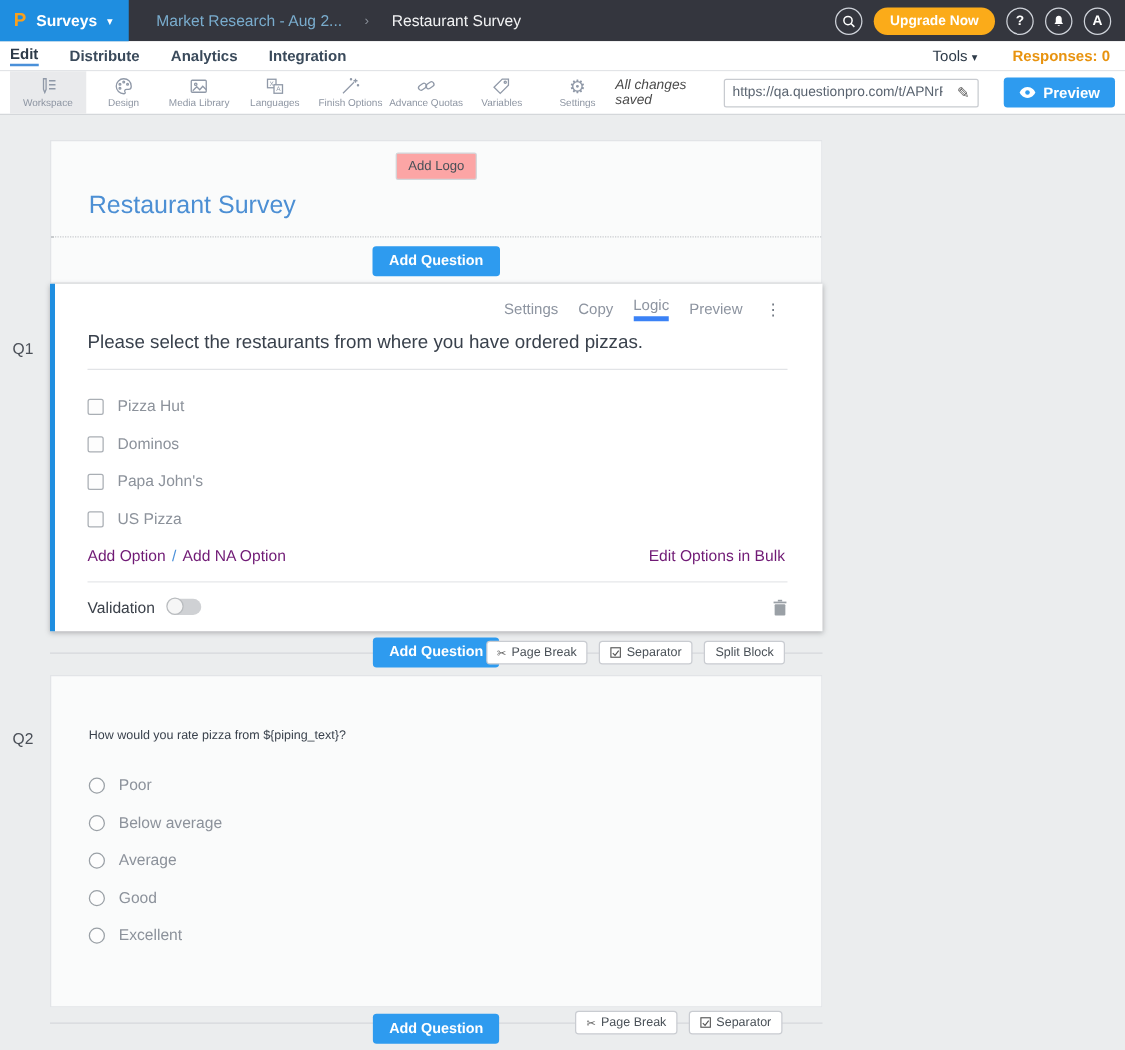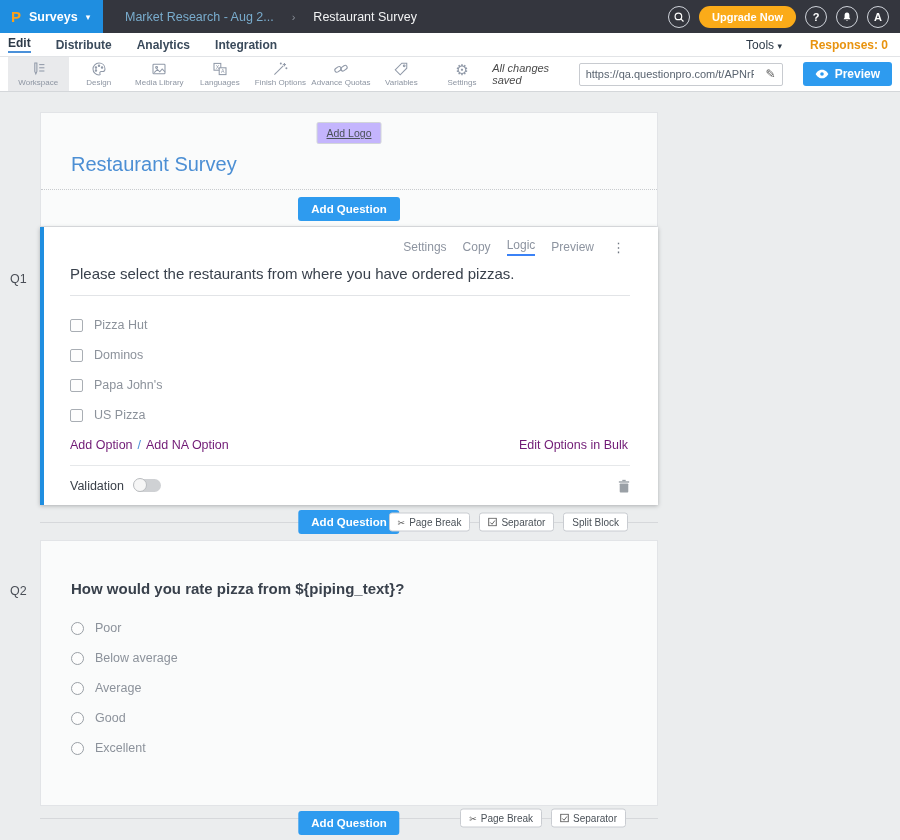--- a/index.html
+++ b/index.html
@@ -44,29 +44,29 @@
   .url-pencil { width:22px; text-align:center; color:#555; font-size:12px; cursor:pointer; }
   .btn-preview { background:#2e9bef; color:#fff; font-size:12px; font-weight:600; border-radius:3px; height:24px; padding:0 12px; display:flex; align-items:center; gap:6px; border:none; cursor:pointer; }
   
   .content { position:relative; height:748px; background:#ebedee; }
   .gutter { position:absolute; font-size:12.5px; color:#4a4f57; }
   .gutter-q1 { left:10px; top:180px; }
   .gutter-q2 { left:10px; top:492px; }
   .column { position:absolute; left:40px; top:20px; width:618px; }
   .header-card { background:#fafbfb; border:1px solid #e2e4e7; height:115px; position:relative; }
   .header-top { height:77px; border-bottom:1px dotted #c8cbce; position:relative; }
-  .addlogo { position:absolute; top:9px; left:50%; transform:translateX(-50%); background:#c4b5fd; border:1px solid #d2d5d9; border-radius:2px; font-size:10.5px; color:#4a5158; padding:4px 9px; cursor:pointer;text-decoration:underline; }
+  .addlogo { position:absolute; top:9px; left:50%; transform:translateX(-50%); background:#fca5a5; border:1px solid #d2d5d9; border-radius:2px; font-size:10.5px; color:#4a5158; padding:4px 9px; cursor:pointer; }
   .survey-title { position:absolute; left:30px; top:40px; font-size:20px; color:#4c8fd4; cursor:text; }
   .addq-row { height:37px; display:flex; align-items:center; justify-content:center; }
   .btn-addq { background:#2e9bef; color:#fff; font-size:11.5px; font-weight:700; padding:6px 13px; border-radius:3px; border:none; cursor:pointer; white-space:nowrap; }
   
   .q1-card { position:relative; background:#fff; border-left:4px solid #1f8ee0; box-shadow:0 1px 4px rgba(60,64,70,.35); height:278px; padding:12px 28px 0 26px; }
   .actions { display:flex; justify-content:flex-end; align-items:center; gap:16px; font-size:12px; color:#8d94a0; padding-right:4px; height:16px; }
   .action { cursor:pointer; }
-  .action.logic { border-bottom:2px solid #3b82f6; padding-bottom:2px; }
+  .action.logic { border-bottom:4px solid #3b82f6; padding-bottom:2px; }
   .kebab { font-size:13px; color:#6f7680; margin-left:2px; cursor:pointer; letter-spacing:1px; }
   .qtext { margin-top:10px; font-size:15px; font-weight:500; color:#39414c; padding-bottom:13px; border-bottom:1px solid #e2e4e7; cursor:text; }
   .opt-list { margin-top:14px; }
   .opt { display:flex; align-items:center; gap:11px; height:30px; color:#8c929b; font-size:12.5px; }
   .checkbox { width:13px; height:13px; border:1px solid #a9aeb4; border-radius:2px; background:#fdfdfd; cursor:pointer; flex:none; }
   .addopt-row { display:flex; justify-content:space-between; margin-top:8px; font-size:12.5px; color:#4a90d9; padding-right:2px; }
   .addopt-left { display:flex; gap:5px; }
   .link { color:#701a75; cursor:pointer; }
   .slash { color:#4a90d9; }
   .validation-row { position:absolute; left:26px; right:28px; bottom:0; height:40px; border-top:1px solid #e6e8ea; display:flex; align-items:center; justify-content:space-between; }
@@ -79,21 +79,21 @@
   .strip::before { content:""; position:absolute; left:0; right:0; top:17px; border-top:1px solid #d6d8db; }
   .strip .btn-addq { position:absolute; left:50%; top:17px; transform:translate(-50%,-50%); }
   .mini-group { position:absolute; right:30px; top:17px; transform:translateY(-50%); display:flex; gap:9px; }
   .strip2 { height:34px; }
   .strip2::before { top:12px; }
   .strip2 .mini-group { top:12px; right:32px; }
   .mini-btn { background:#fff; border:1px solid #c9ccd1; border-radius:3px; font-size:10px; color:#4a5158; padding:3px 8px; display:flex; align-items:center; gap:4px; cursor:pointer; white-space:nowrap; }
   .mini-icon { font-size:9px; color:#555; display:flex; align-items:center; }
   
   .q2-card { background:#fafbfb; border:1px solid #e2e4e7; height:266px; padding:38px 28px 0 30px; }
-  .qtext2 { font-size:15px; font-weight:700; color:#39414c; line-height:20px; cursor:text; }
+  .qtext2 { font-size:10px; font-weight:400; color:#39414c; line-height:20px; cursor:text; }
   .opt2-list { margin-top:14px; }
   .radio { width:13px; height:13px; border:1px solid #9aa0a6; border-radius:50%; background:#fdfdfd; cursor:pointer; flex:none; }
 </style>
 </head>
 <body>
 
 <div class="topbar">
   <div class="brand">
     <span class="logo">P</span>
     <span class="brand-label">Surveys</span>

